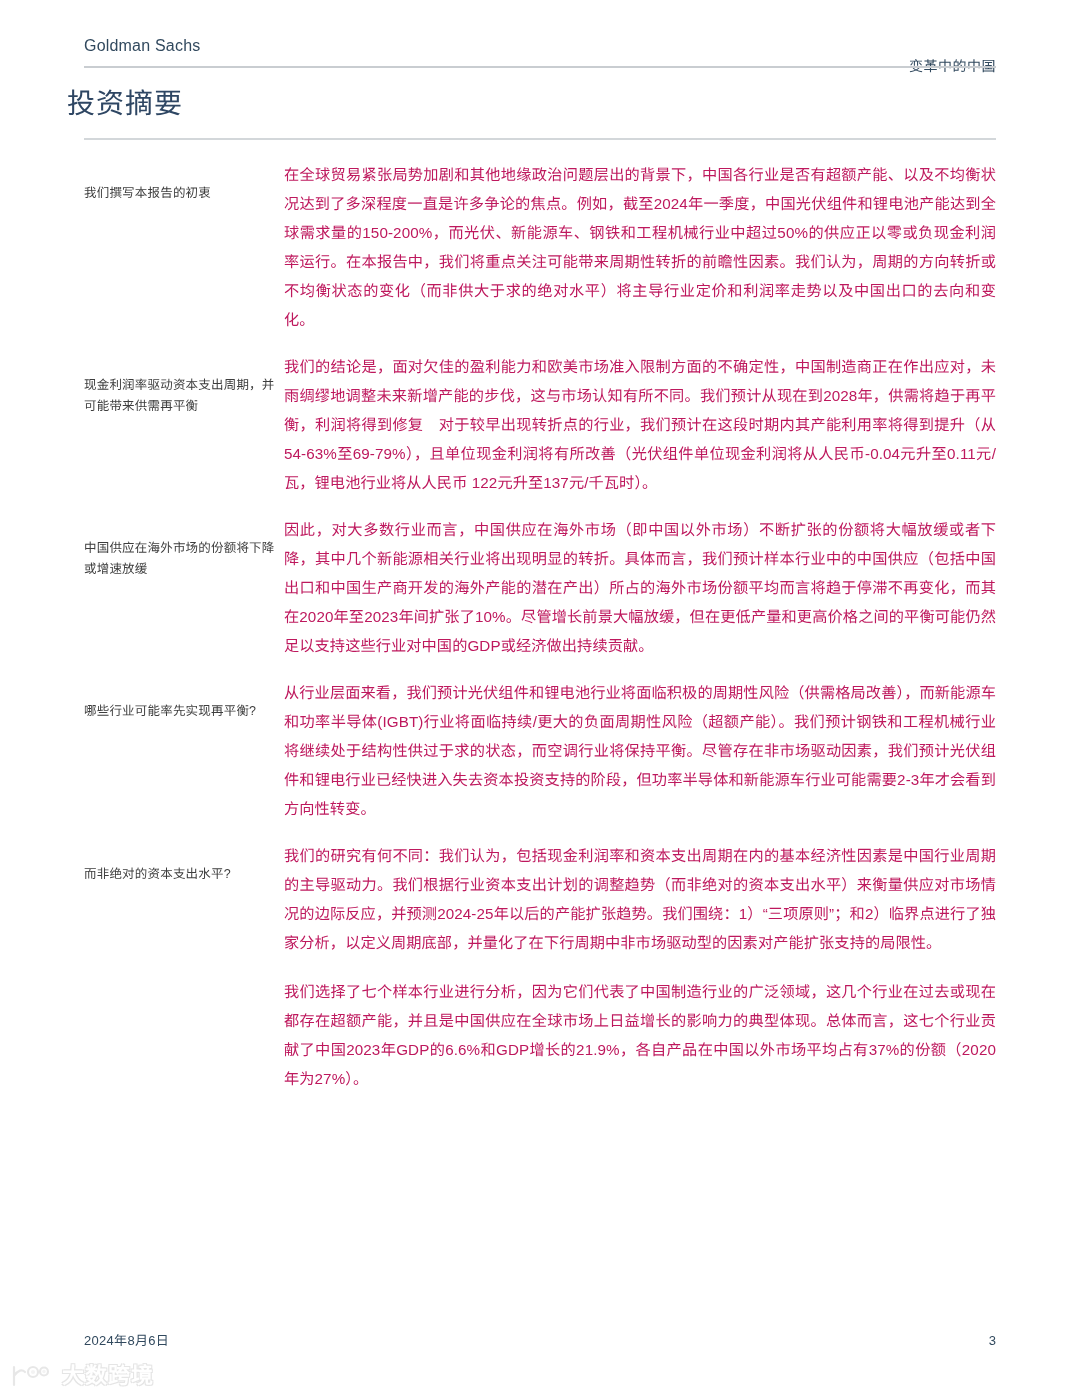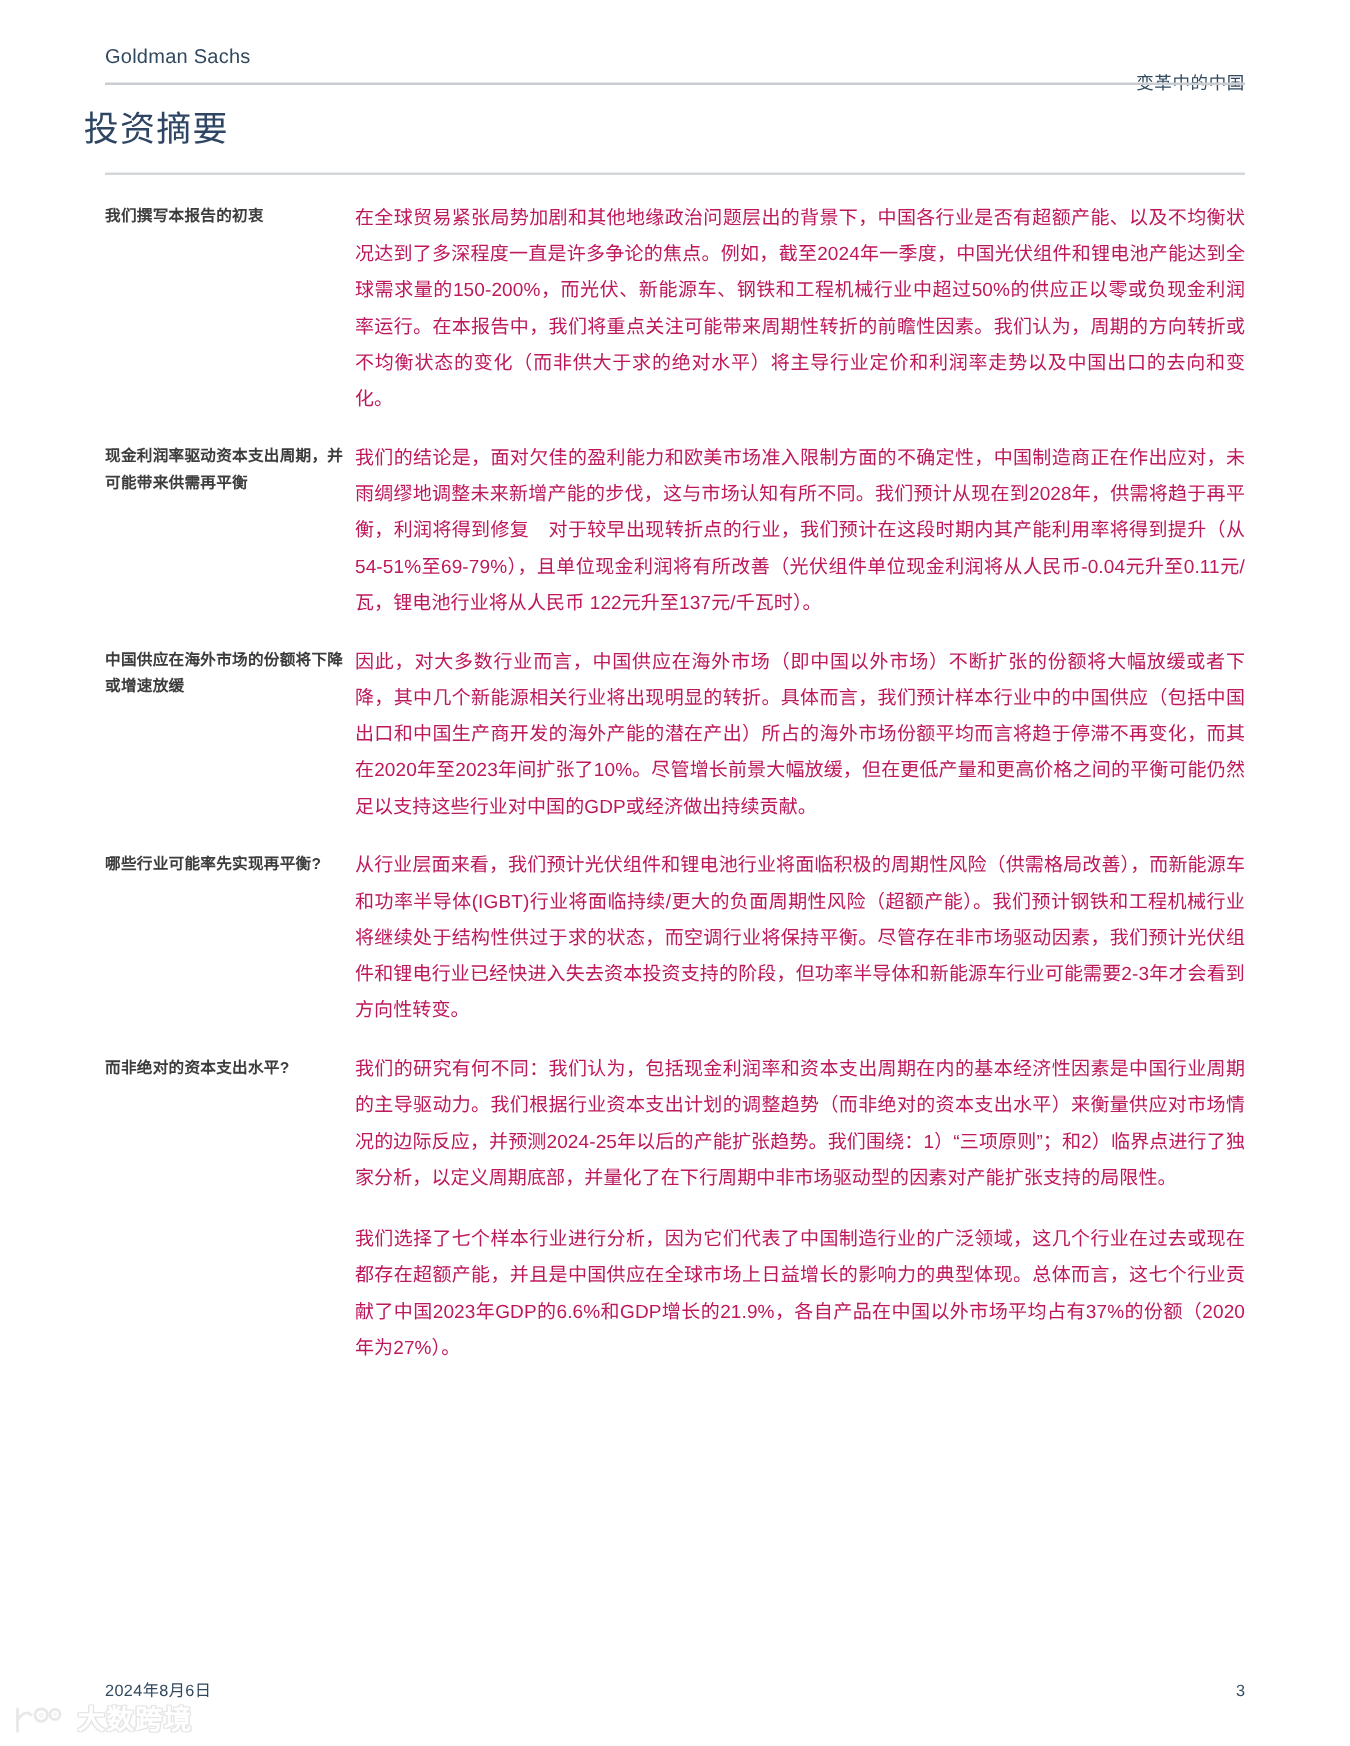--- a/index.html
+++ b/index.html
@@ -97,25 +97,26 @@
     display: flex;
     align-items: flex-start;
     margin-bottom: 18px;
   }
   .section-label {
     width: 200px;
     flex: 0 0 200px;
     font-size: 12.5px;
     line-height: 21px;
     color: #3d3d3d;
-    font-weight: 700;
+    font-weight: 400;
     padding-top: 3px;
     padding-right: 6px;
     box-sizing: border-box;
     letter-spacing: 0.2px;
+    margin-top: 20px;
   }
   .section-body {
     flex: 1 1 auto;
     min-width: 0;
   }
   .para {
     font-size: 15.2px;
     line-height: 29px;
     color: #be185d;
     text-align: justify;
@@ -124,21 +125,21 @@
     margin: 0;
   }
   .para + .para {
     margin-top: 20px;
   }
 
   
   .footer {
     position: absolute;
     left: 84px;
-    bottom: 36px;
+    bottom: 48px;
     width: 912px;
     display: flex;
     align-items: baseline;
     justify-content: space-between;
   }
   .footer-date {
     font-size: 13px;
     color: #31495e;
     letter-spacing: 0.3px;
     white-space: nowrap;
@@ -199,21 +200,21 @@
     <div class="section">
       <div class="section-label">我们撰写本报告的初衷</div>
       <div class="section-body">
         <p class="para">在全球贸易紧张局势加剧和其他地缘政治问题层出的背景下，中国各行业是否有超额产能、以及不均衡状况达到了多深程度一直是许多争论的焦点。例如，截至2024年一季度，中国光伏组件和锂电池产能达到全球需求量的150-200%，而光伏、新能源车、钢铁和工程机械行业中超过50%的供应正以零或负现金利润率运行。在本报告中，我们将重点关注可能带来周期性转折的前瞻性因素。我们认为，周期的方向转折或不均衡状态的变化（而非供大于求的绝对水平）将主导行业定价和利润率走势以及中国出口的去向和变化。</p>
       </div>
     </div>
 
     <div class="section">
       <div class="section-label">现金利润率驱动资本支出周期，并可能带来供需再平衡</div>
       <div class="section-body">
-        <p class="para">我们的结论是，面对欠佳的盈利能力和欧美市场准入限制方面的不确定性，中国制造商正在作出应对，未雨绸缪地调整未来新增产能的步伐，这与市场认知有所不同。我们预计从现在到2028年，供需将趋于再平衡，利润将得到修复　对于较早出现转折点的行业，我们预计在这段时期内其产能利用率将得到提升（从54-51%至69-79%），且单位现金利润将有所改善（光伏组件单位现金利润将从人民币-0.04元升至0.11元/瓦，锂电池行业将从人民币 122元升至137元/千瓦时）。</p>
+        <p class="para">我们的结论是，面对欠佳的盈利能力和欧美市场准入限制方面的不确定性，中国制造商正在作出应对，未雨绸缪地调整未来新增产能的步伐，这与市场认知有所不同。我们预计从现在到2028年，供需将趋于再平衡，利润将得到修复　对于较早出现转折点的行业，我们预计在这段时期内其产能利用率将得到提升（从54-63%至69-79%），且单位现金利润将有所改善（光伏组件单位现金利润将从人民币-0.04元升至0.11元/瓦，锂电池行业将从人民币 122元升至137元/千瓦时）。</p>
       </div>
     </div>
 
     <div class="section">
       <div class="section-label">中国供应在海外市场的份额将下降或增速放缓</div>
       <div class="section-body">
         <p class="para">因此，对大多数行业而言，中国供应在海外市场（即中国以外市场）不断扩张的份额将大幅放缓或者下降，其中几个新能源相关行业将出现明显的转折。具体而言，我们预计样本行业中的中国供应（包括中国出口和中国生产商开发的海外产能的潜在产出）所占的海外市场份额平均而言将趋于停滞不再变化，而其在2020年至2023年间扩张了10%。尽管增长前景大幅放缓，但在更低产量和更高价格之间的平衡可能仍然足以支持这些行业对中国的GDP或经济做出持续贡献。</p>
       </div>
     </div>
 

